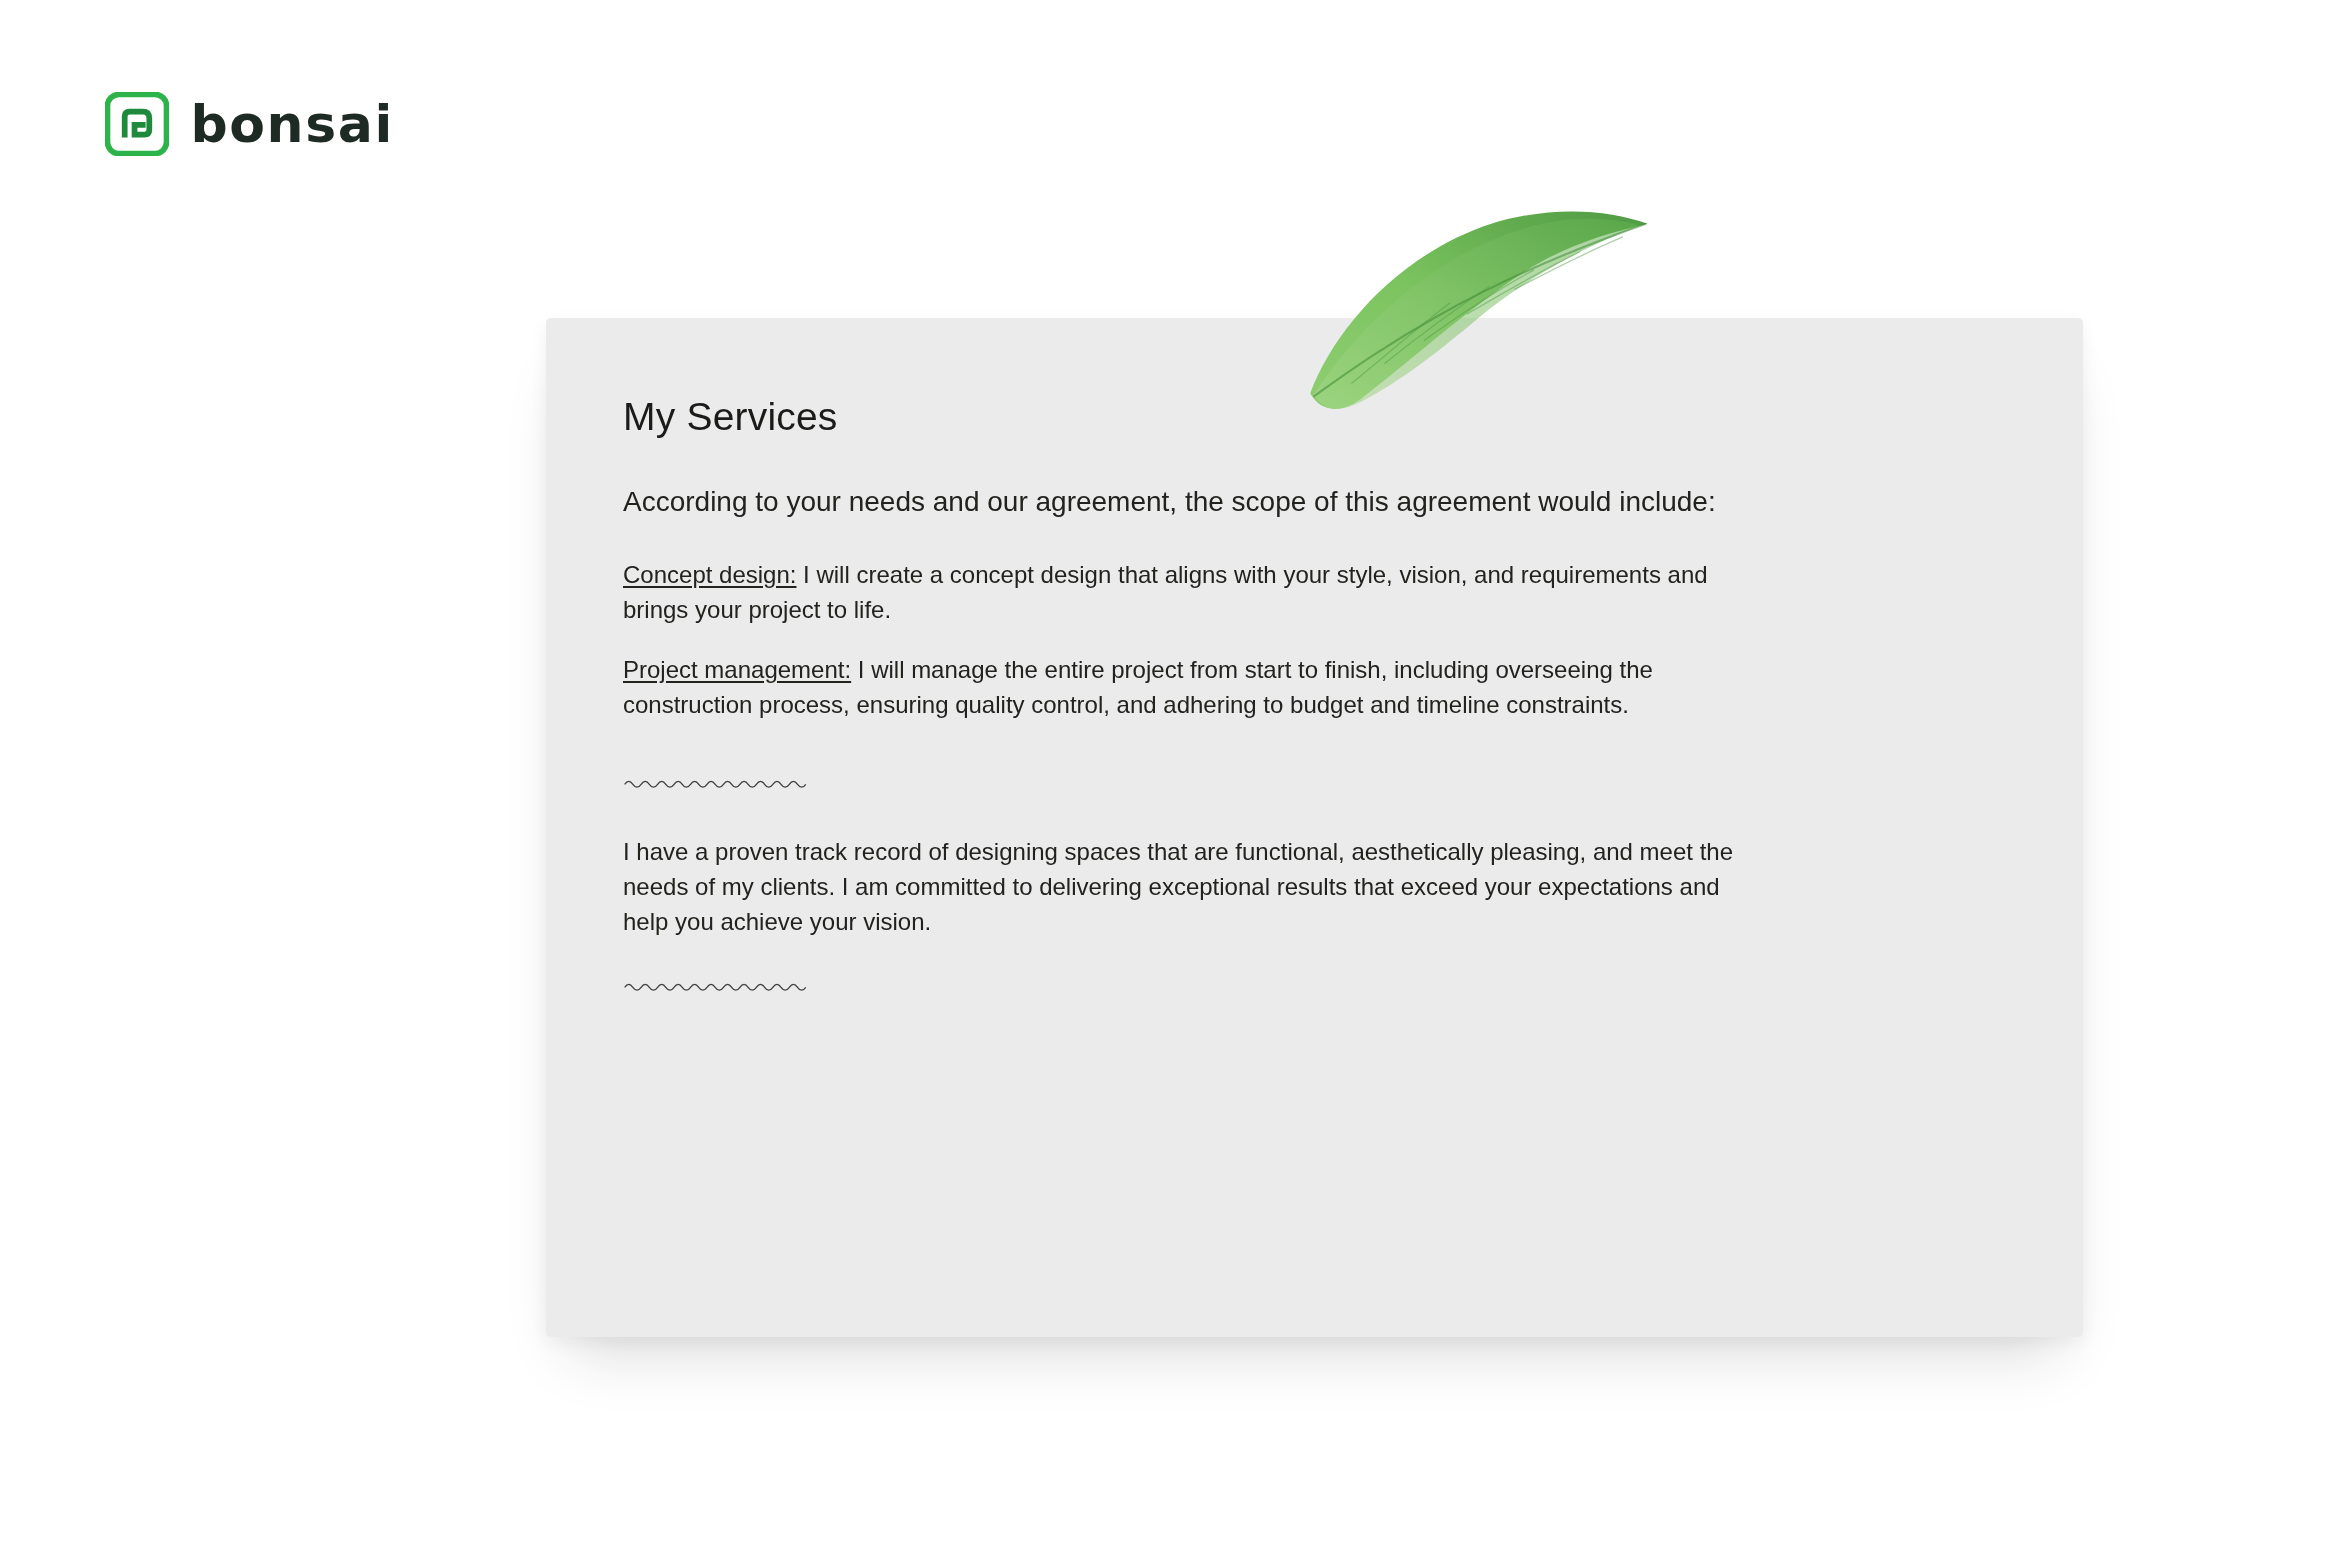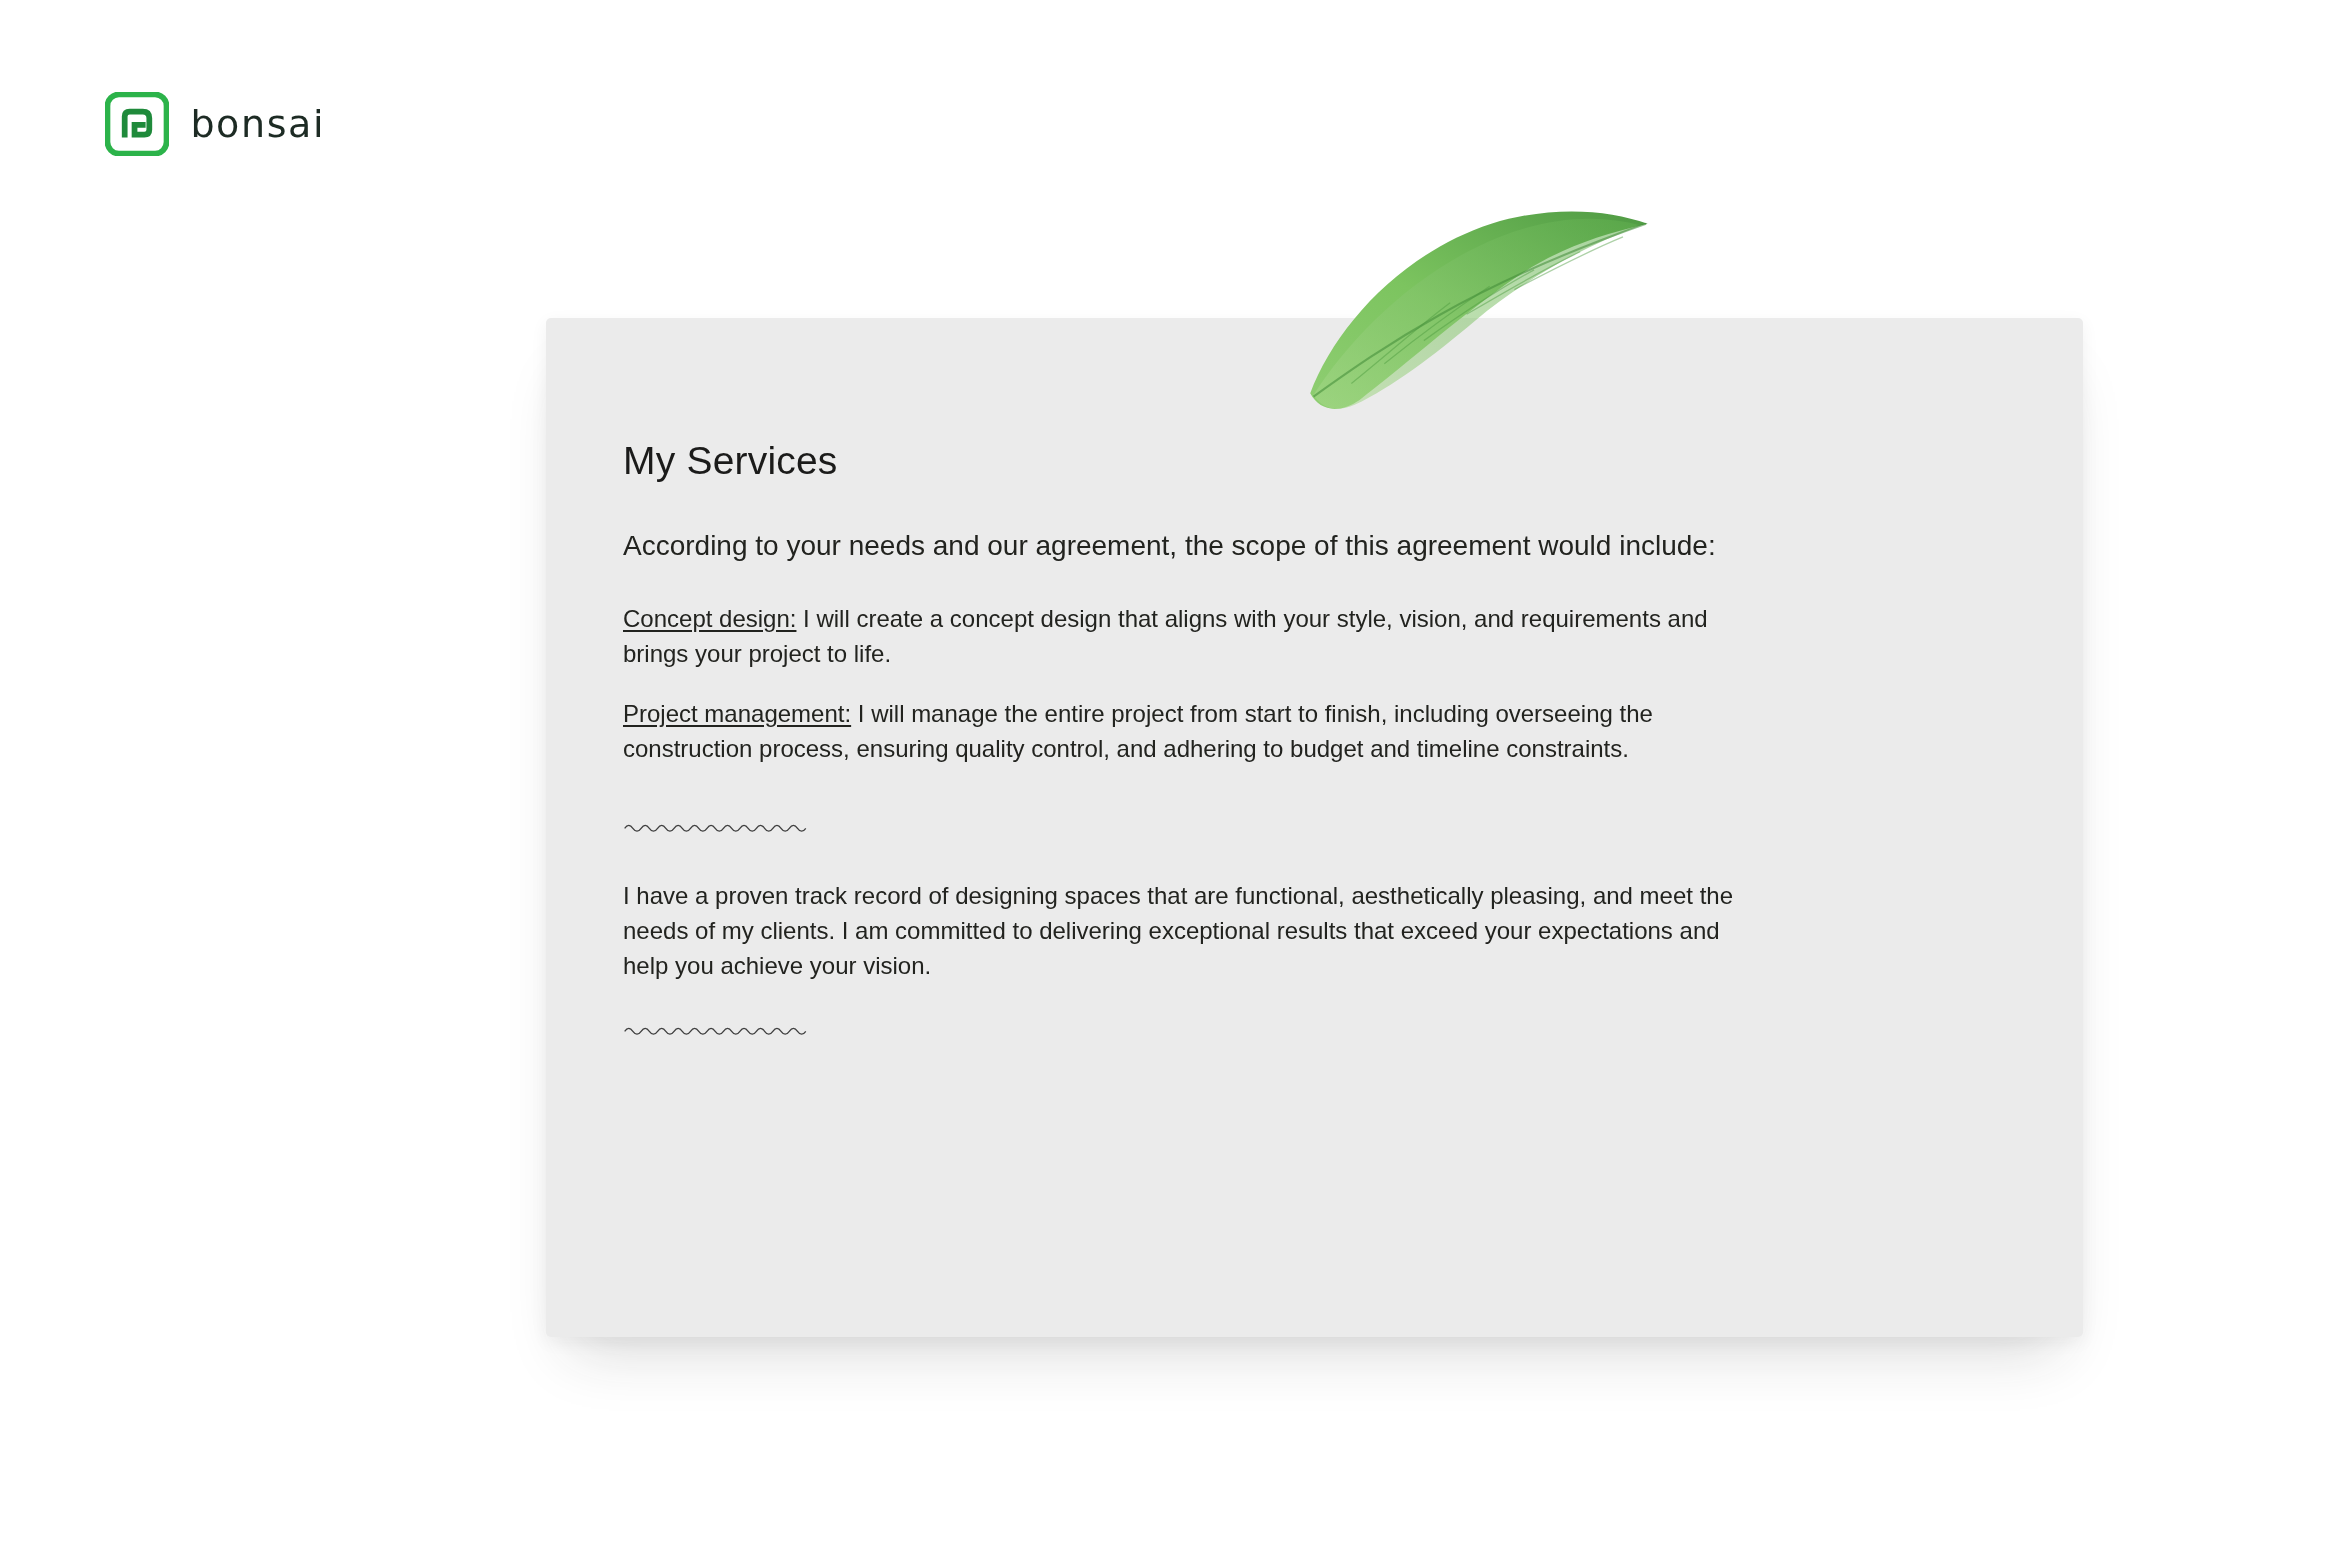--- a/index.html
+++ b/index.html
@@ -33,23 +33,23 @@
     align-items: center;
     gap: 21.4px;
   }
   .brand-mark {
     width: 64px;
     height: 64px;
     position: relative;
   }
   .brand-mark svg { display: block; }
   .brand-word {
-    font-size: 38px;
+    font-size: 52px;
     letter-spacing: 1.6px;
-    font-weight: 400;
+    font-weight: 700;
     color: #1d2b24;
     line-height: 1;
     font-family: "DejaVu Sans", sans-serif;
   }
 
   
   .card-wrap {
     position: absolute;
     left: 546px;
     top: 318px;
@@ -76,21 +76,20 @@
   }
   .leaf svg { display: block; }
 
   
   .doc {
     position: absolute;
     left: 623px;
     top: 395px;
     width: 1120px;
     color: #20201f;
-    margin-top: 44px;
   }
   .doc-title {
     font-size: 39px;
     font-weight: 400;
     color: #1b1b1a;
     margin: 0 0 43px 0;
     letter-spacing: 0.2px;
   }
   .doc-intro {
     font-size: 28px;

